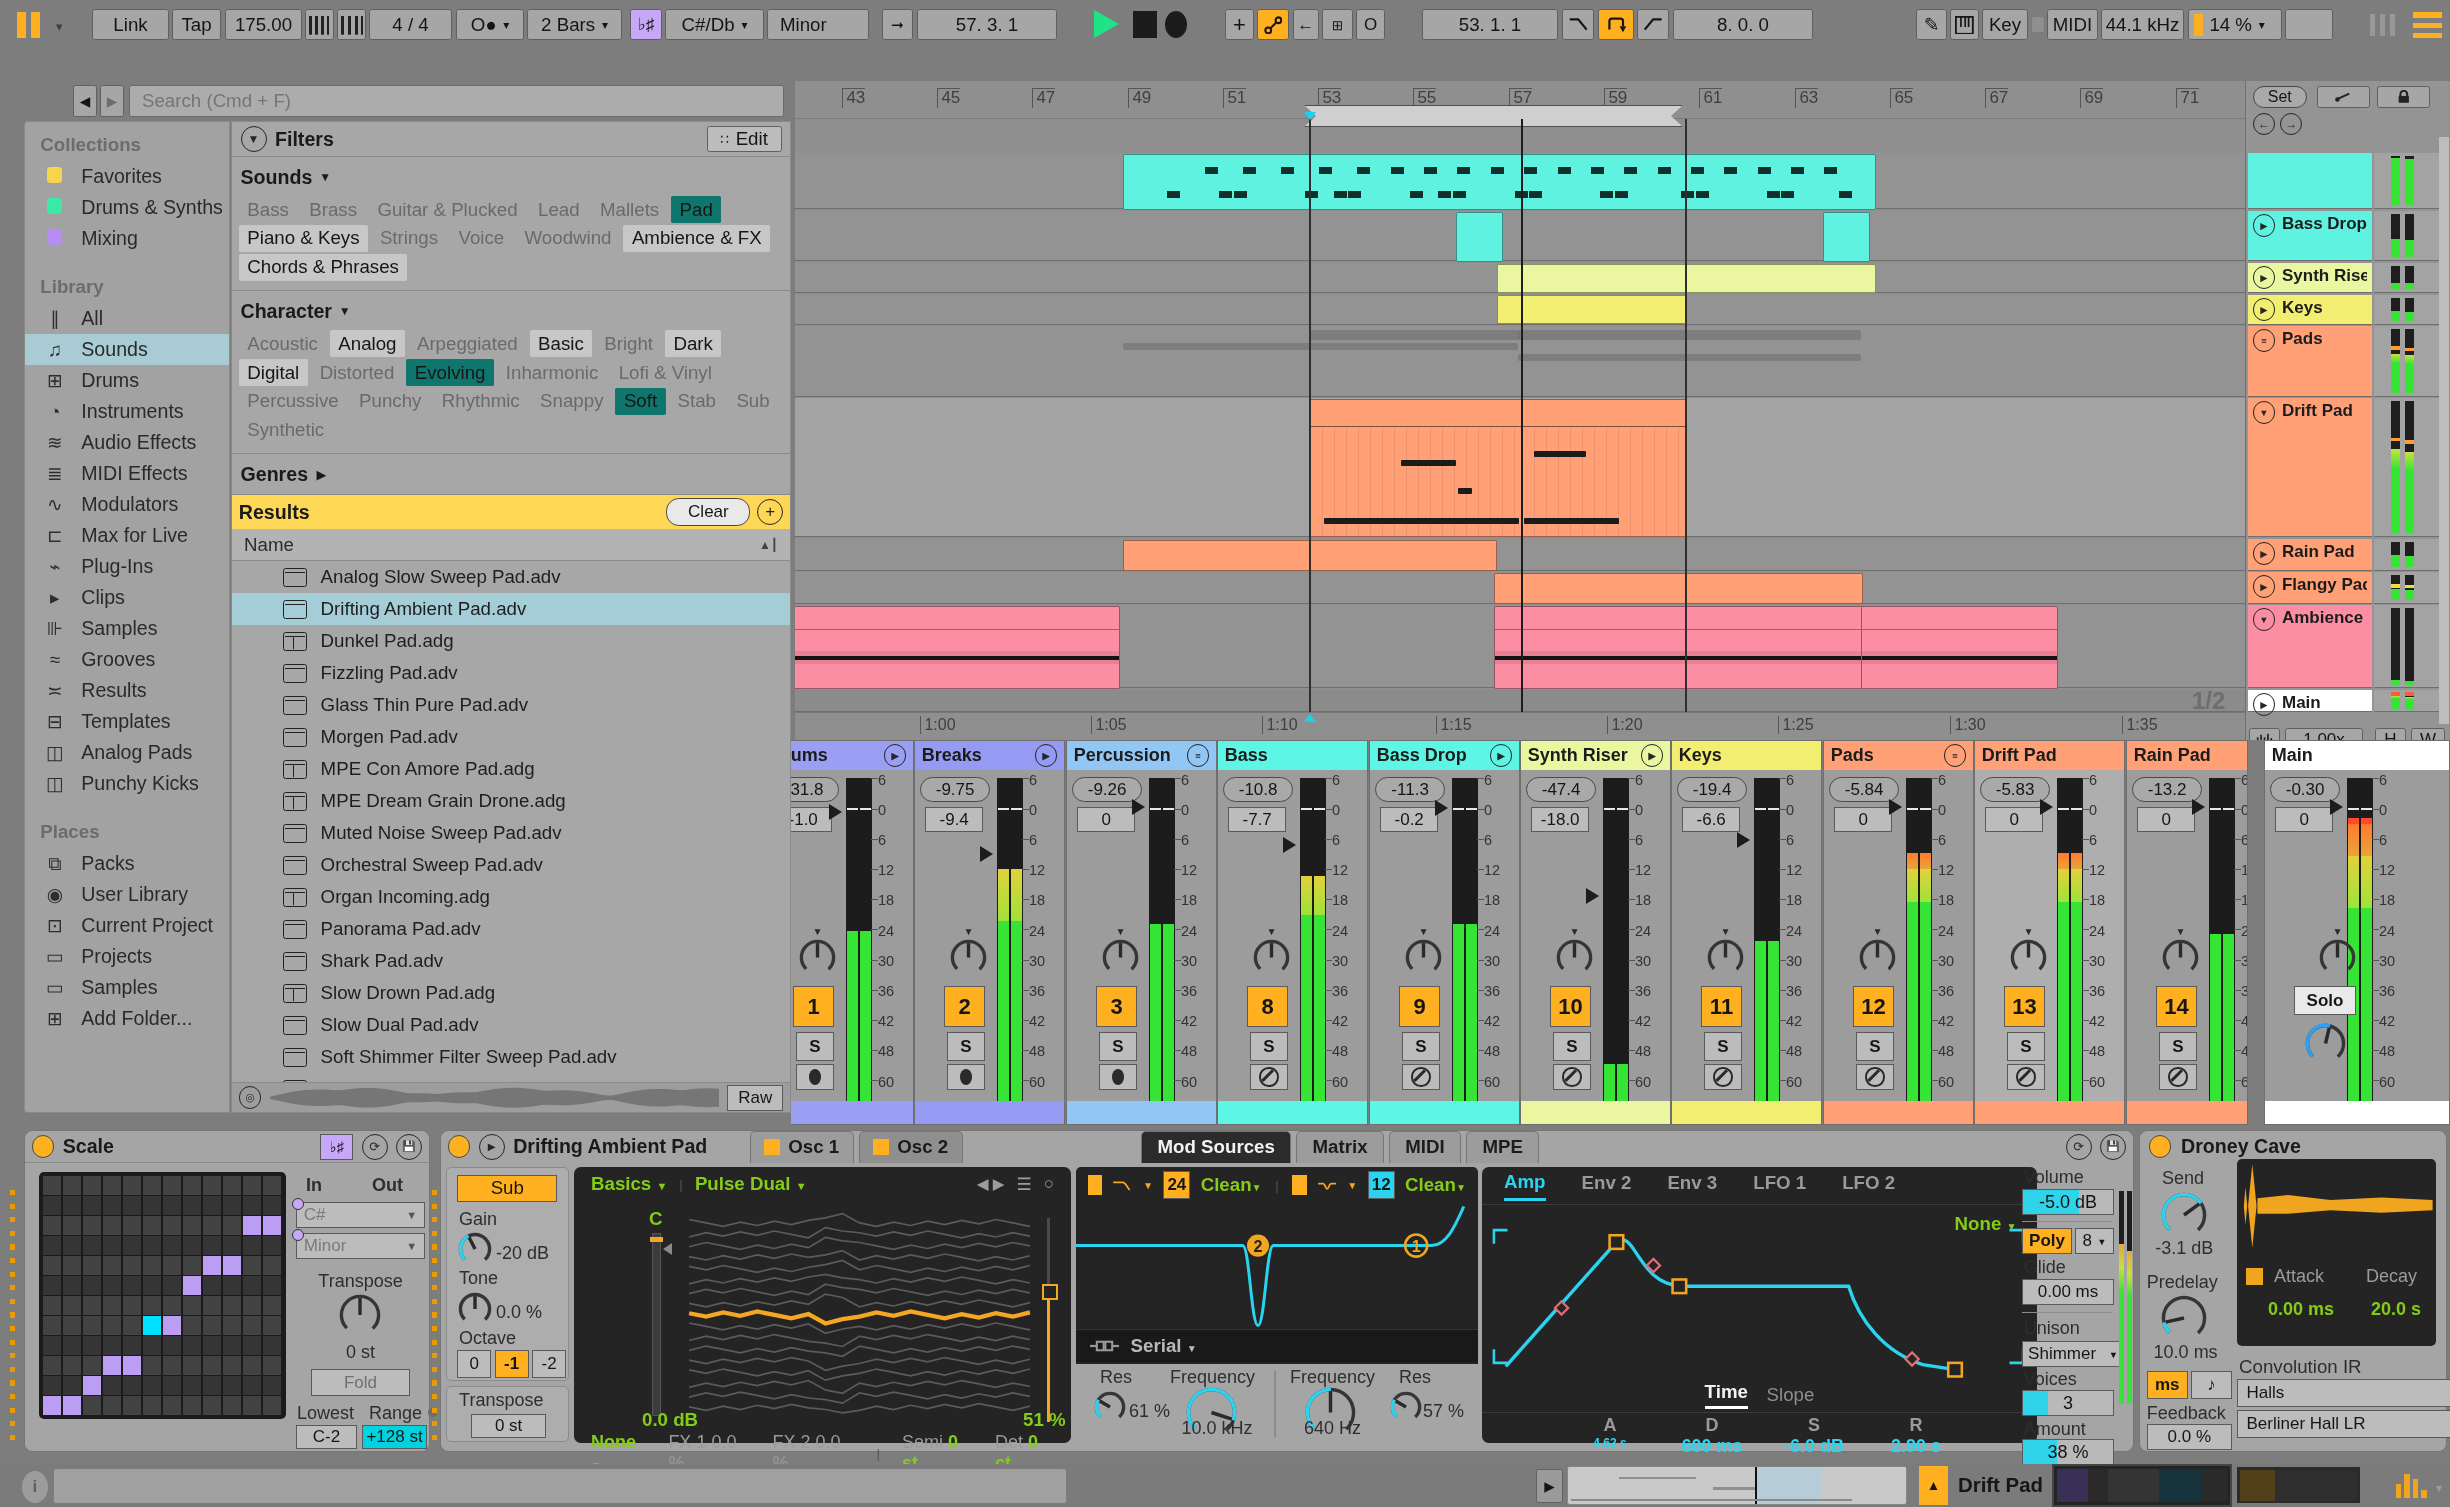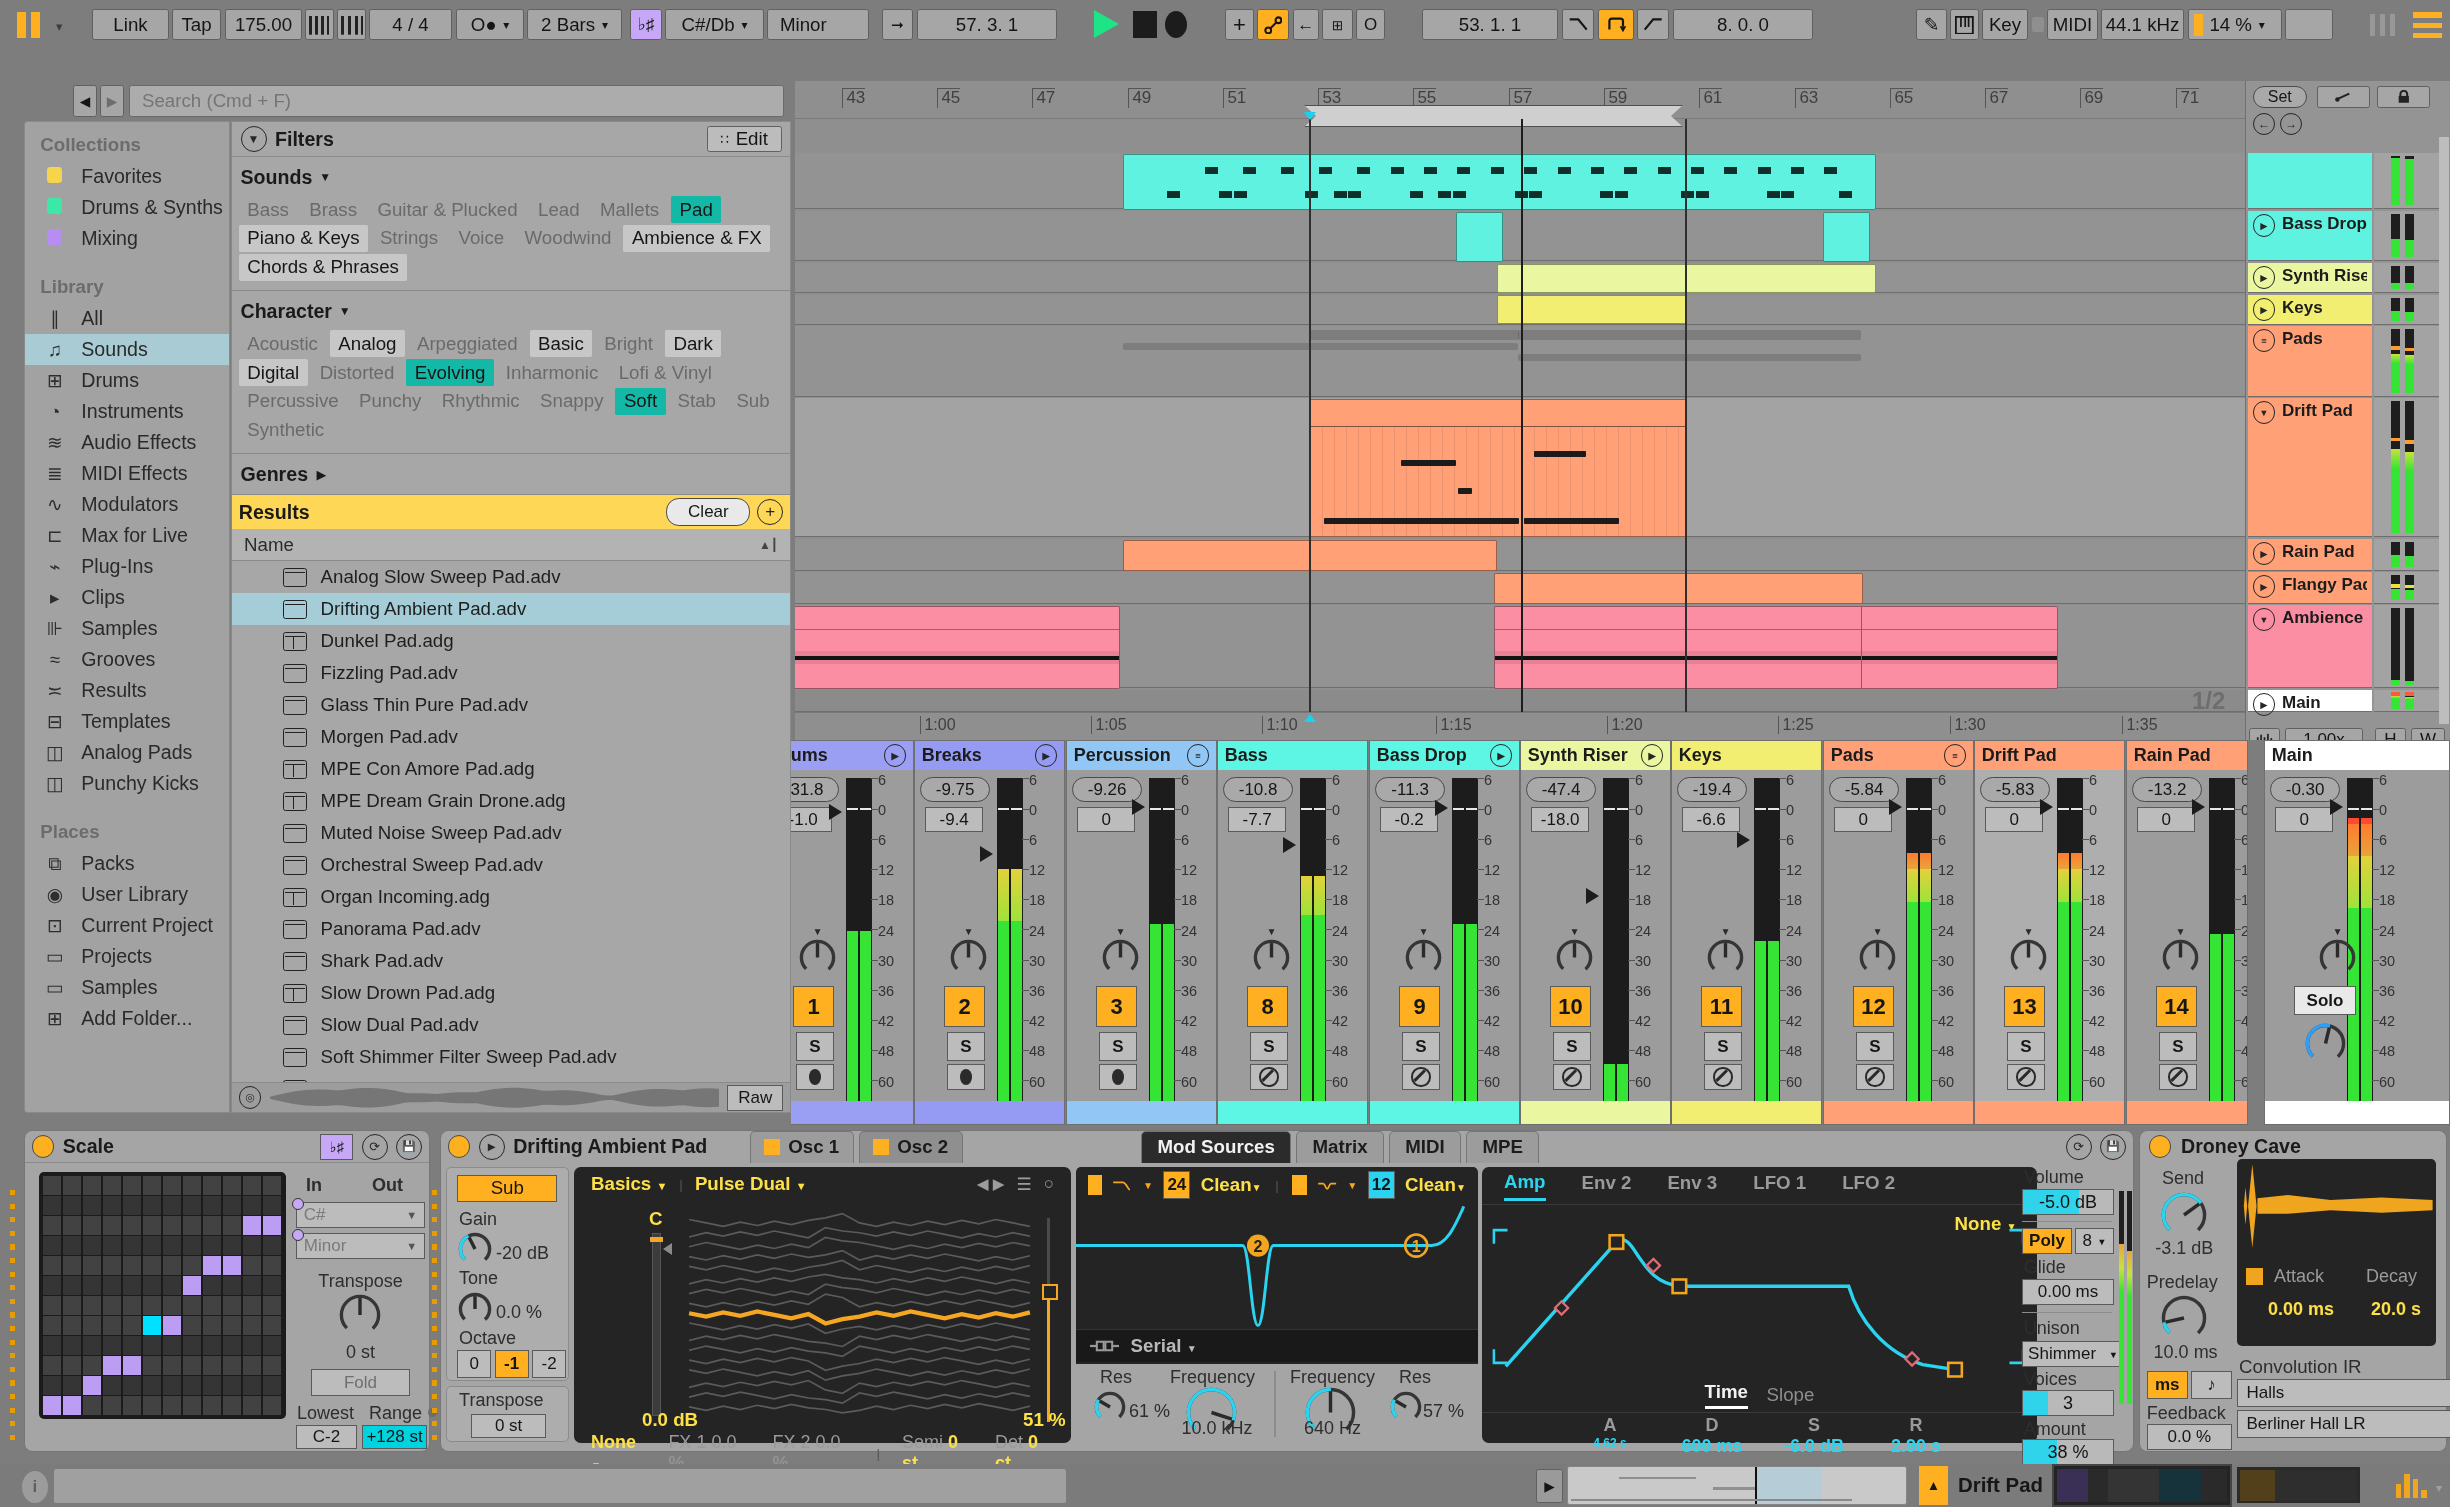--- a/index.html
+++ b/index.html
@@ -7,25 +7,25 @@
  font-family:"Liberation Sans",sans-serif;color:#1a1a1a;-webkit-font-smoothing:antialiased}
 .ab{position:absolute;box-sizing:border-box}
 .flex{display:flex;align-items:center}
 .btn{background:#a6a6a6;border:0.9px solid #606060;color:#151515;display:flex;align-items:center;
  justify-content:center;font-size:18.7px;border-radius:2.6px;box-sizing:border-box}
 .pill{border:1.7px solid #4a4a4a;border-radius:12.8px;background:#a9a9a9;font-size:17px;display:flex;
  align-items:center;justify-content:center;color:#161616}
 .box{background:#bcbcbc;border:0.9px solid #5a5a5a;font-size:17px;display:flex;align-items:center;
  justify-content:center;color:#161616}
 .dark{background:#242424;border-radius:6.8px}
-.or{color:#fde047}.cy{color:#2bd5f0}
+.or{color:#84cc16}.cy{color:#2bd5f0}
 .tag{display:inline-flex;align-items:center;height:27px;padding:0 8.5px;margin:0.9px 3.4px 0.9px 0;
  font-size:18.7px;color:#6a6a6a;border-radius:1.7px;white-space:nowrap}
 .tag.on{background:#c7c7c7;color:#161616}
-.tag.active{background:#14b8a6;color:#161616}
+.tag.active{background:#0f766e;color:#161616}
 .libitem{display:flex;align-items:center;height:31px;font-size:19.6px;color:#2a2a2a;padding-left:15.3px;gap:12px}
 .libitem .ic{width:29px;text-align:center;font-size:18.7px;color:#2e2e2e}
 .libitem.sel{background:#a9ccd4}
 .resrow{display:flex;align-items:center;height:32px;font-size:18.7px;color:#1e1e1e;padding-left:51px;gap:13.6px}
 .resrow.sel{background:#a5cdd8}
 .fic{width:22px;height:17px;border:1.7px solid #222;border-radius:2.6px;position:relative;flex:0 0 auto}
 .fic::after{content:'';position:absolute;left:0.9px;right:0.9px;top:3.4px;border-top:1.7px solid #222}
 .fic.adg::before{content:'';position:absolute;left:9.4px;top:4.3px;bottom:0.9px;border-left:1.7px solid #222}
 .circ{display:inline-flex;width:24px;height:24px;border:1.7px solid #262626;border-radius:50%;
  align-items:center;justify-content:center;font-size:12px;color:#262626;flex:0 0 auto;background:transparent}

